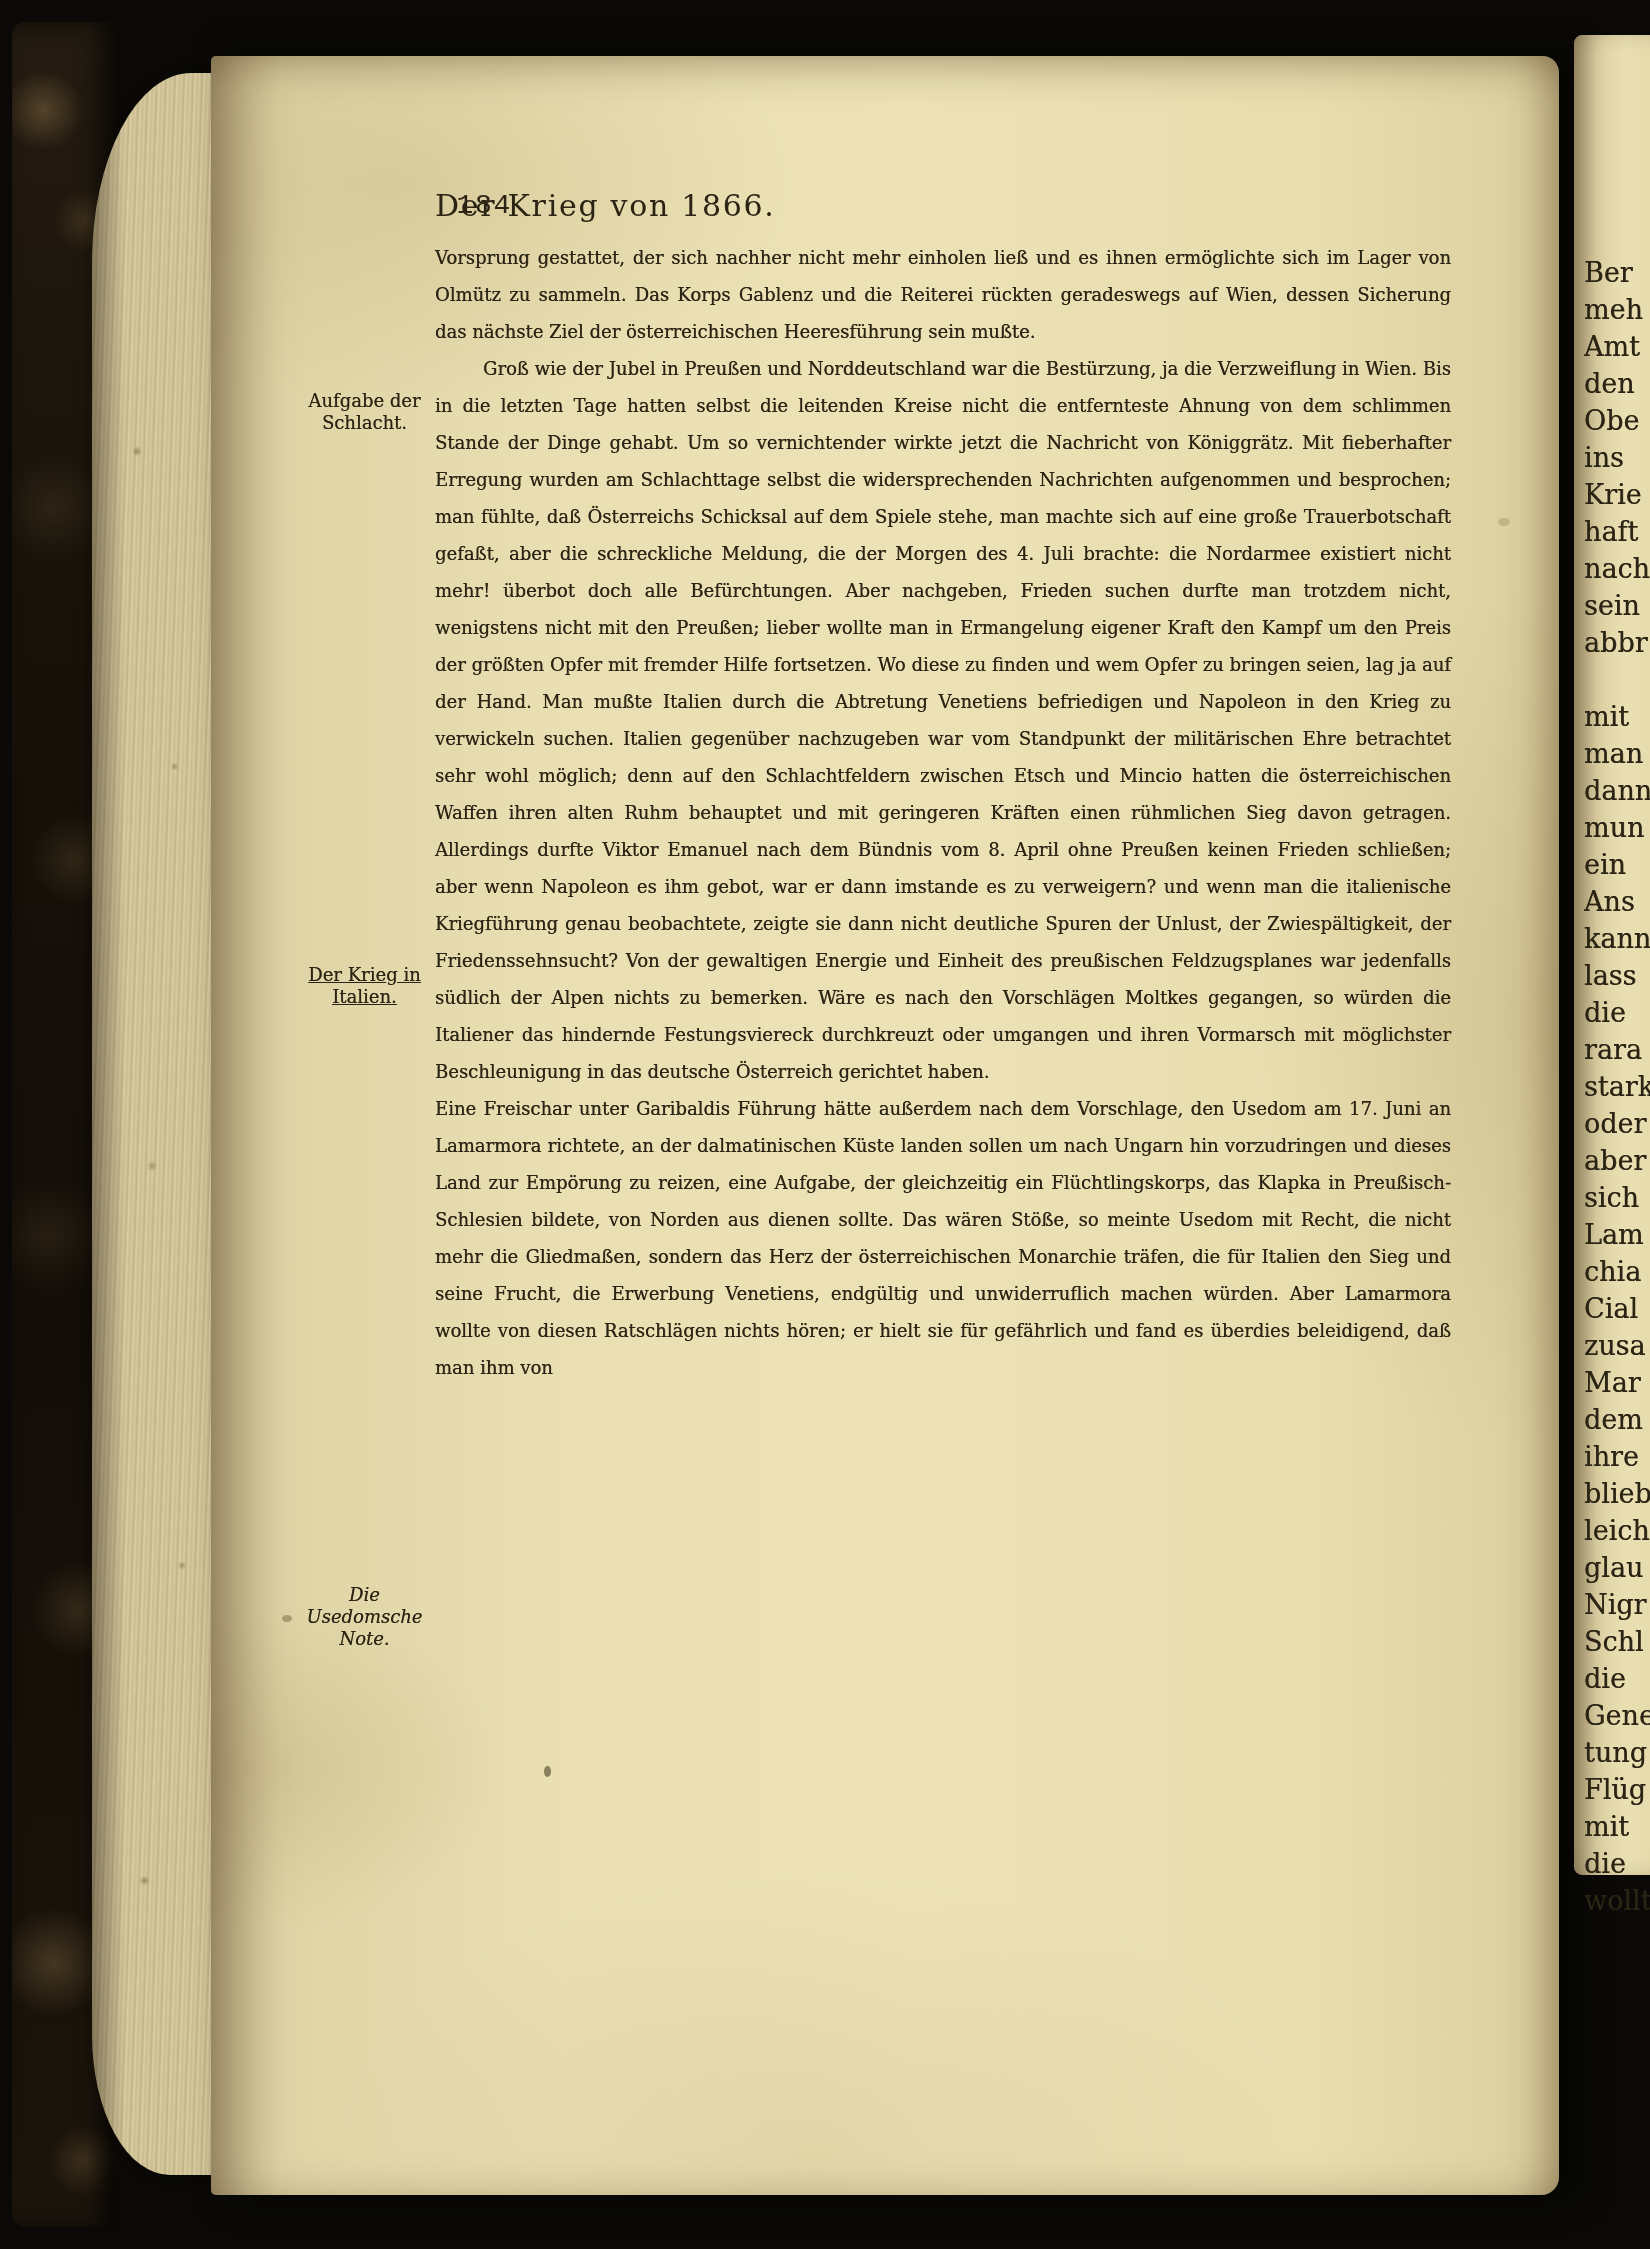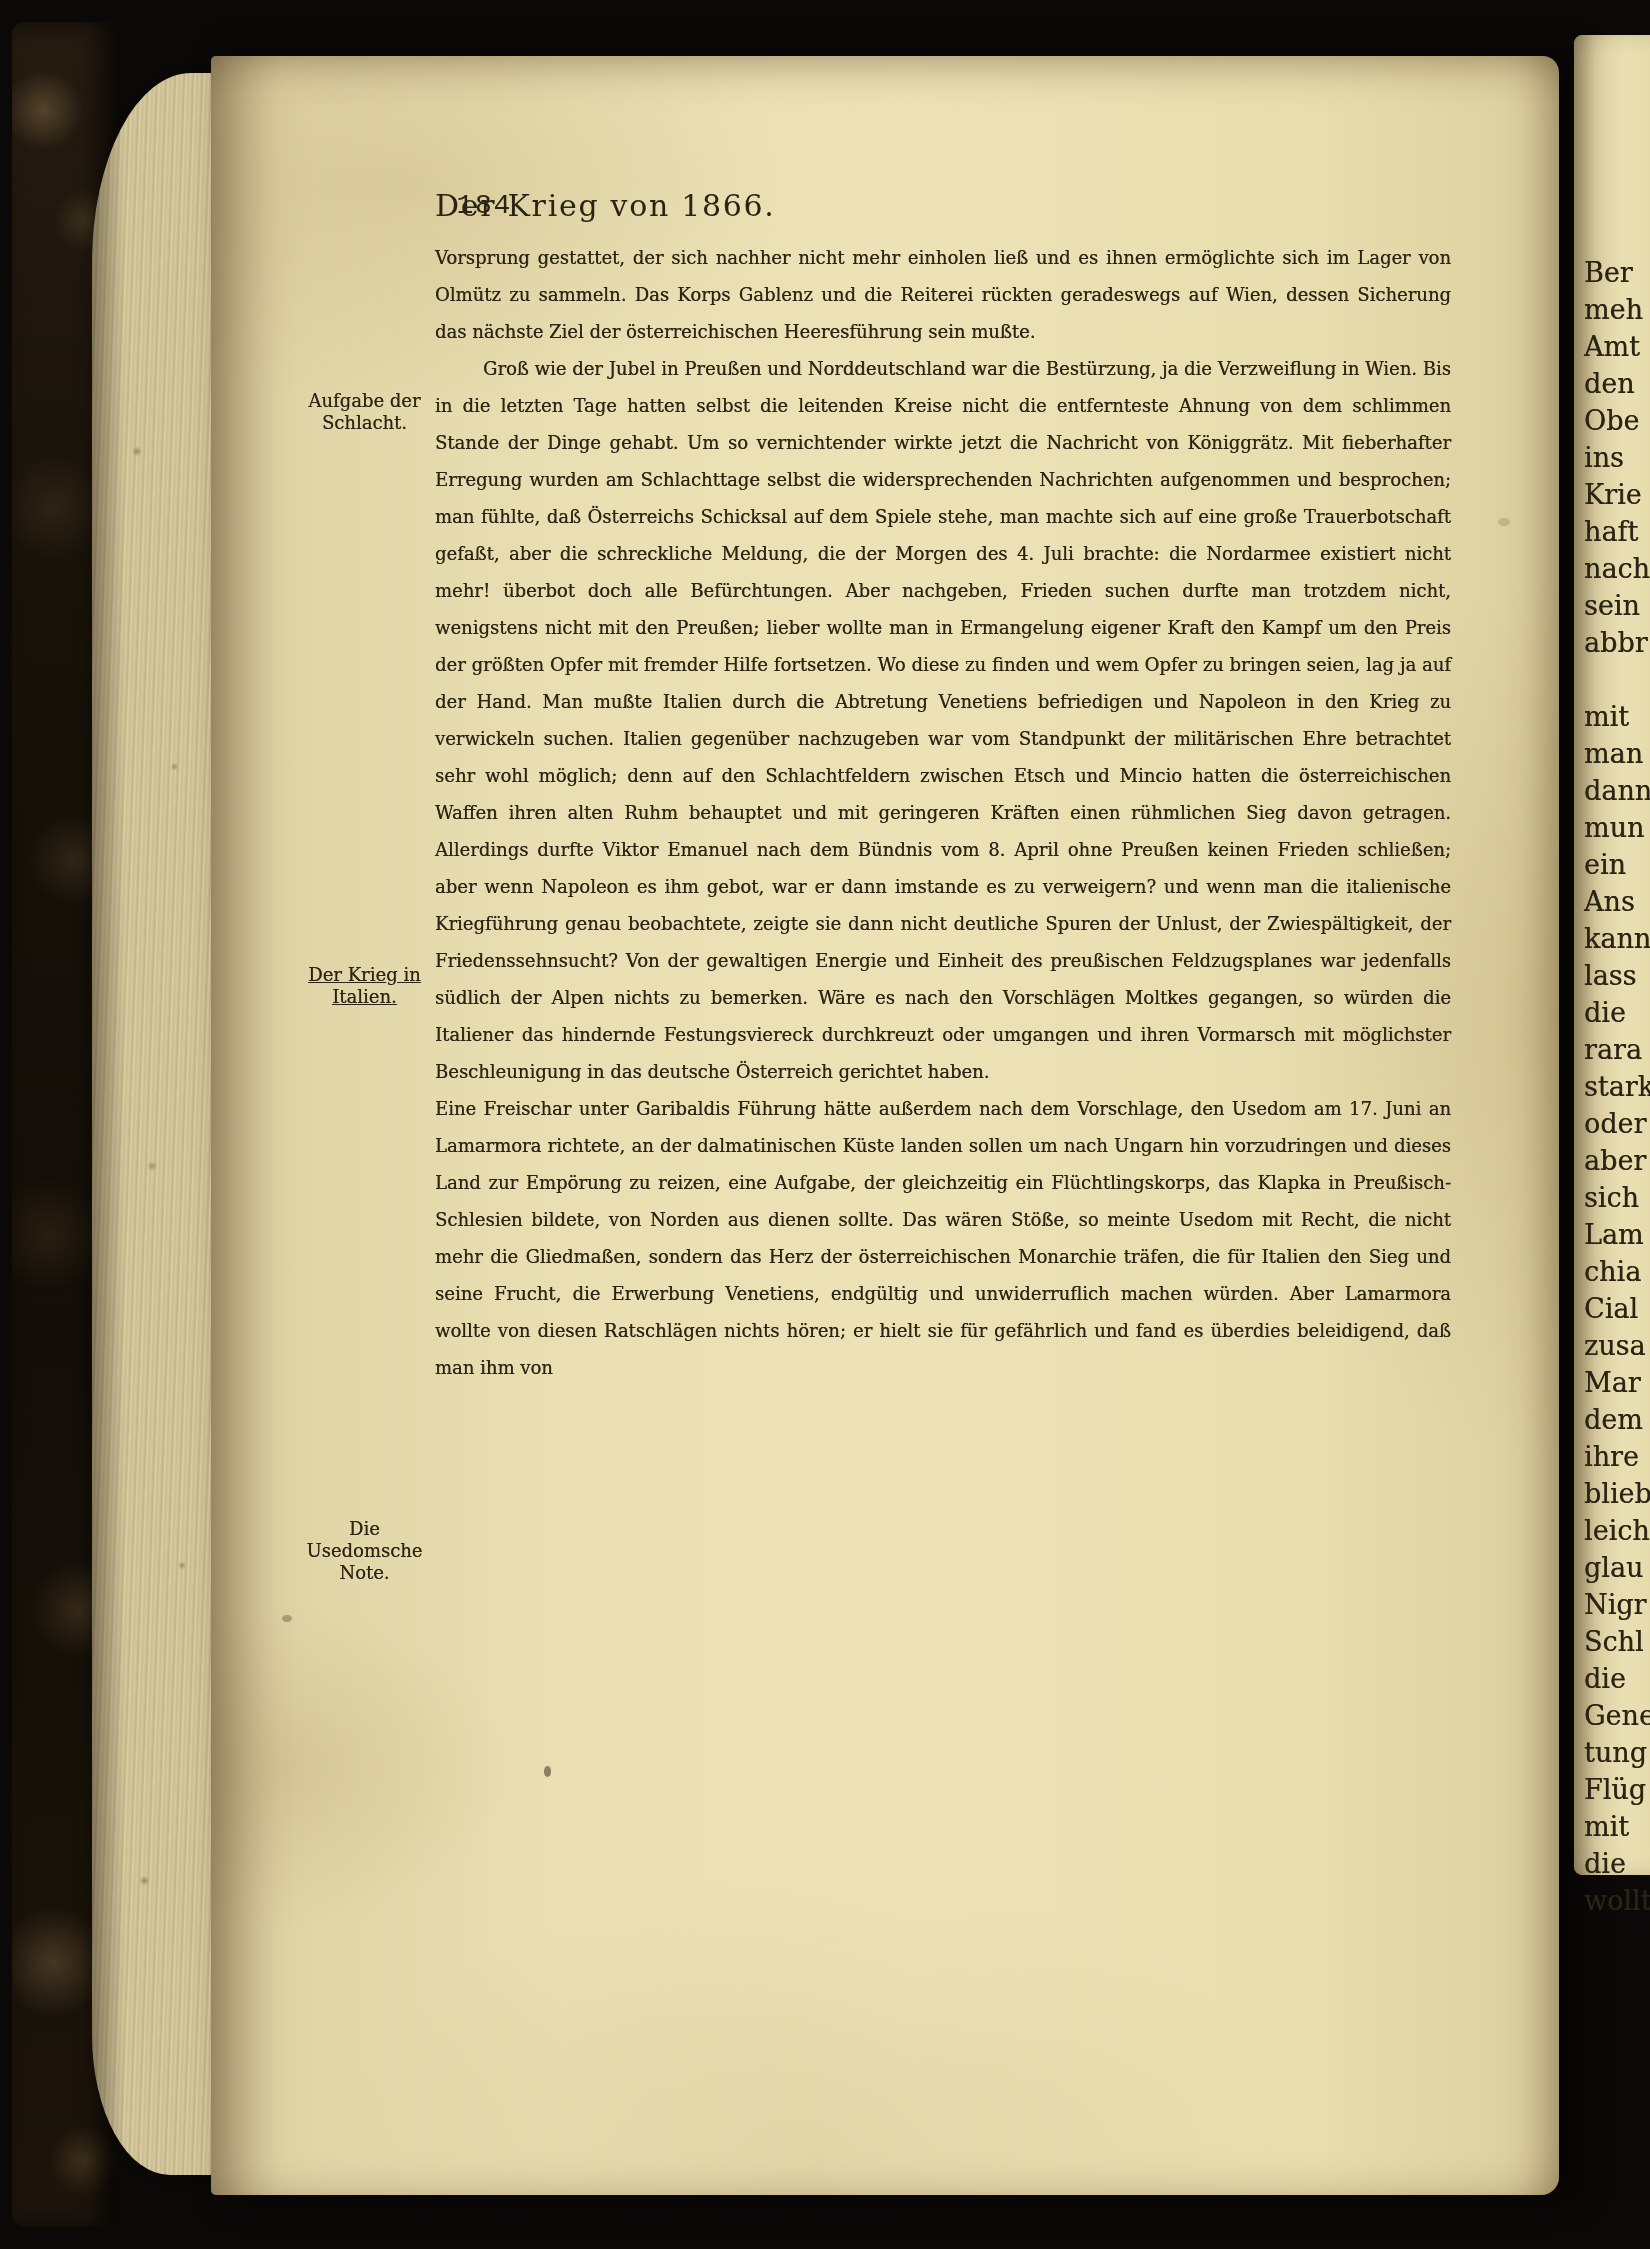--- a/index.html
+++ b/index.html
@@ -107,21 +107,21 @@
     position: absolute;
     left: 84px;
     width: 139px;
     text-align: center;
     font-size: 18px;
     line-height: 22px;
     text-shadow: 0.2px 0 0 rgba(43,36,20,.7);
   }
   .note-1 { top: 334px; }
   .note-2 { top: 908px; text-decoration: underline; }
-  .note-3 { top: 1462px; }
+  .note-3 { top: 1528px; font-style: italic; }
 
   
   .spot { position: absolute; border-radius: 50%; }
   .spot-1 { left: 333px; top: 1710px; width: 7.4px;  height: 10.7px; background: rgba(62,50,28,.55); }
   .spot-2 { left: 71px;  top: 1559px; width: 10px; height: 7.4px;  background: rgba(90,74,44,.4); }
   .spot-3 { left: 1287px; top: 462px; width: 11.6px; height: 8.3px; background: rgba(140,118,72,.30); }
 
   
   .page-right {
     position: absolute;

